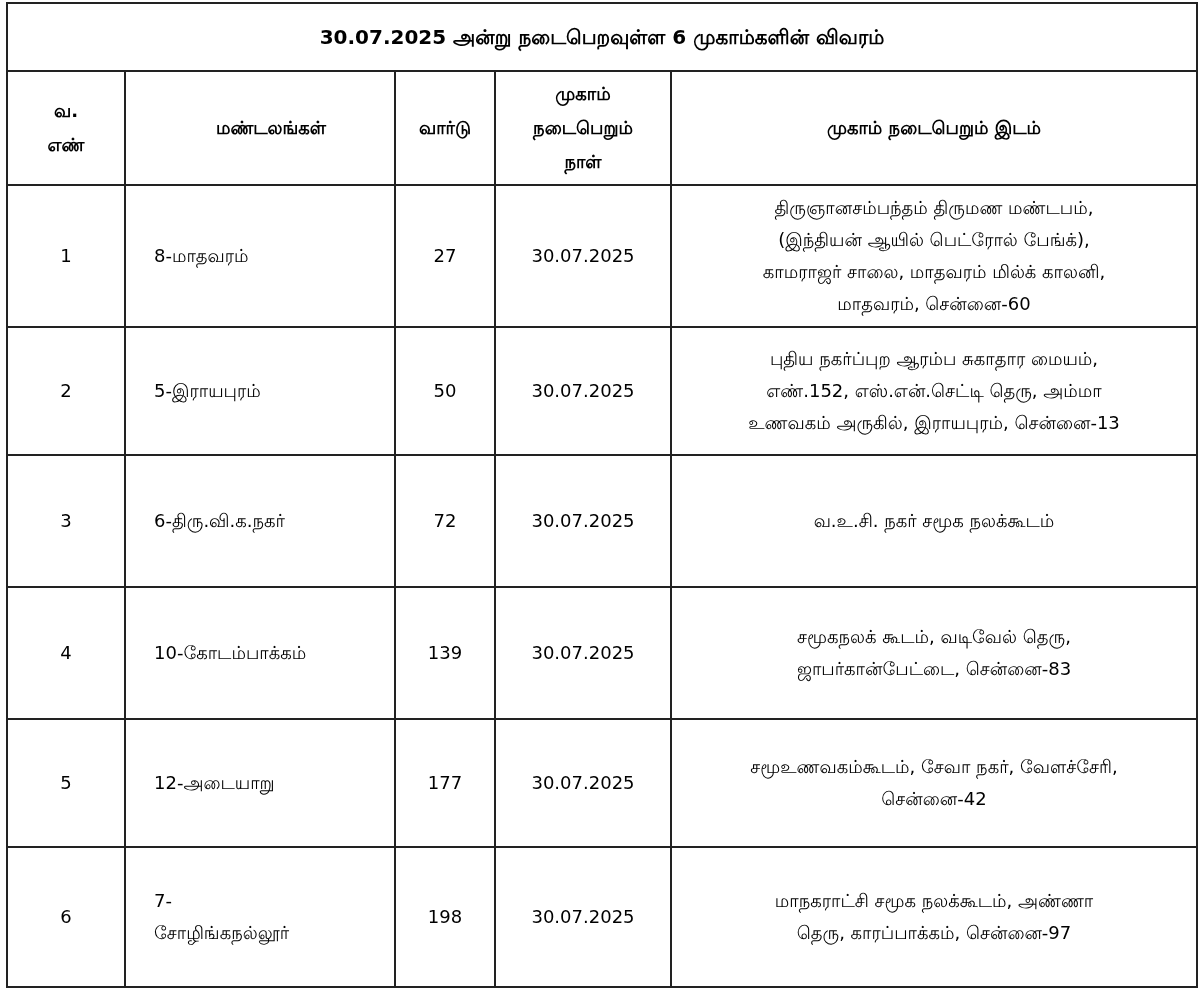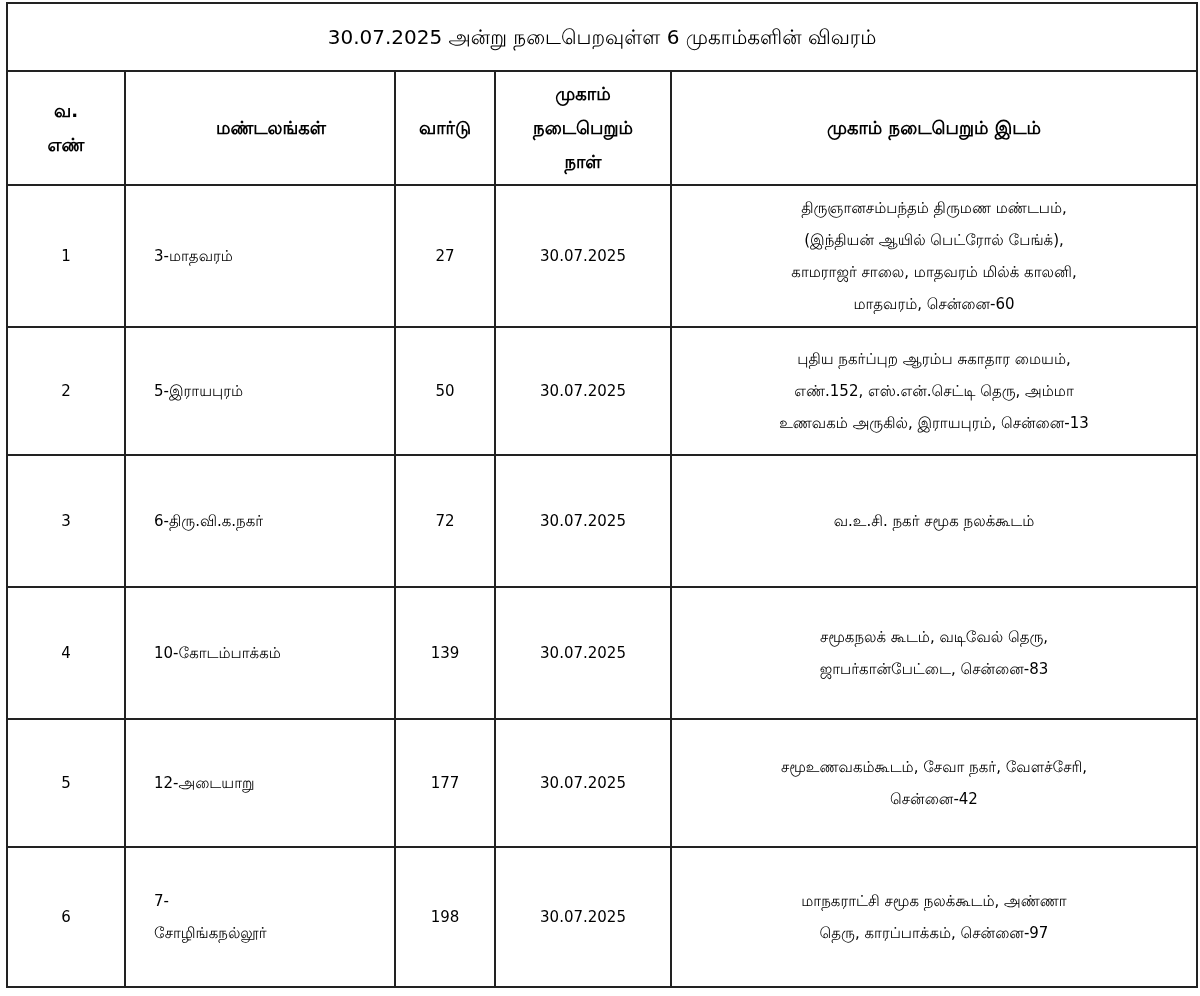--- a/index.html
+++ b/index.html
@@ -1,21 +1,21 @@
 <!DOCTYPE html>
 <html><head>
 <meta charset="utf-8">
 <style>
   html,body{margin:0;padding:0;background:#fff;}
   body{width:1200px;height:996px;overflow:hidden;font-family:"DejaVu Sans","Liberation Sans",sans-serif;color:#000;}
   table{border-collapse:collapse;position:absolute;left:6px;top:2px;width:1192px;}
   td,th{border:2px solid #222;text-align:center;vertical-align:middle;padding:0 6px;}
-  .title{height:66px;font-size:20px;font-weight:normal;margin-left:24px;}
+  .title{height:66px;font-size:20px;font-weight:bold;margin-left:24px;}
   thead th{font-size:18px;font-weight:bold;line-height:34px;height:112px;}
-  tbody td{font-size:15px;line-height:32px;}
+  tbody td{font-size:18px;line-height:32px;}
   .c1{width:104px;}
   .c2{width:234px;text-align:left;padding-left:28px;}
   .c3{width:86px;}
   .c4{width:162px;border-radius:22px;}
   .r1{height:142px;}
   .r2{height:128px;}
   .r3{height:132px;}
   .r4{height:132px;}
   .r5{height:128px;}
   .r6{height:140px;}
@@ -40,21 +40,21 @@
         <span class="loc">முகாம்</span>
         <span class="loc">நடைபெறும்</span>
         <span class="loc">நாள்</span>
       </th>
       <th>முகாம் நடைபெறும் இடம்</th>
     </tr>
   </thead>
   <tbody>
     <tr class="r1">
       <td>1</td>
-      <td class="c2">3-மாதவரம்</td>
+      <td class="c2">8-மாதவரம்</td>
       <td>27</td>
       <td>30.07.2025</td>
       <td>
         <span class="loc">திருஞானசம்பந்தம் திருமண மண்டபம்,</span>
         <span class="loc">(இந்தியன் ஆயில் பெட்ரோல் பேங்க்),</span>
         <span class="loc">காமராஜர் சாலை, மாதவரம் மில்க் காலனி,</span>
         <span class="loc">மாதவரம், சென்னை-60</span>
       </td>
     </tr>
     <tr class="r2">

